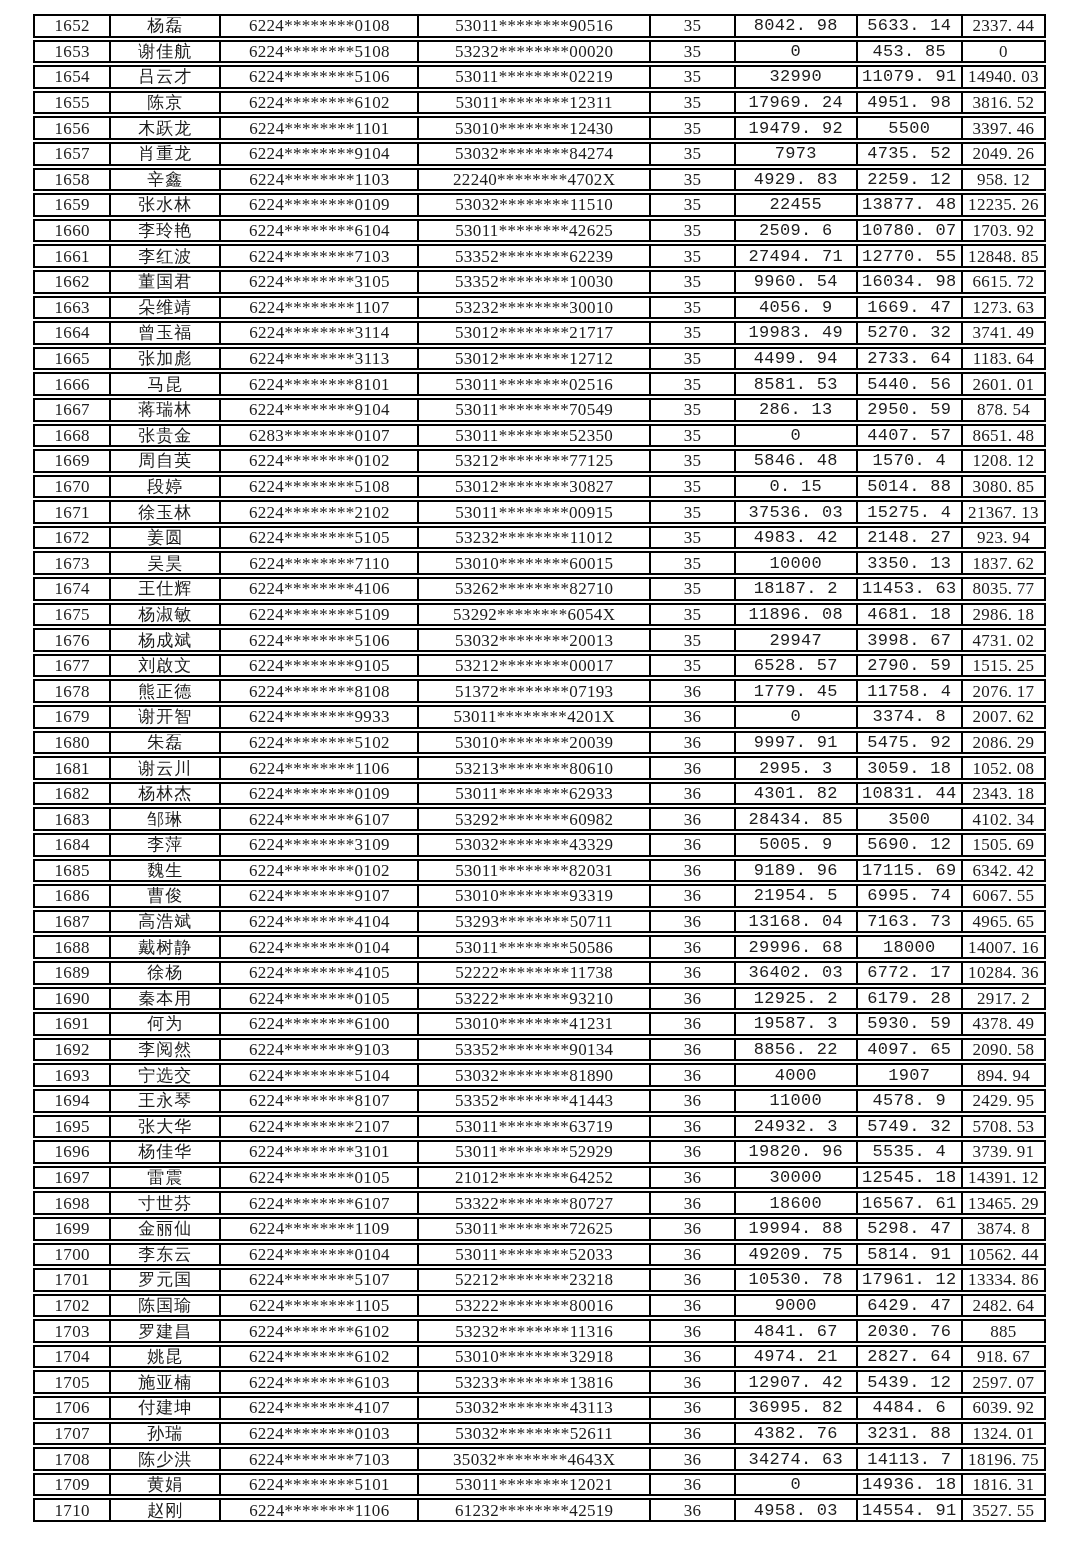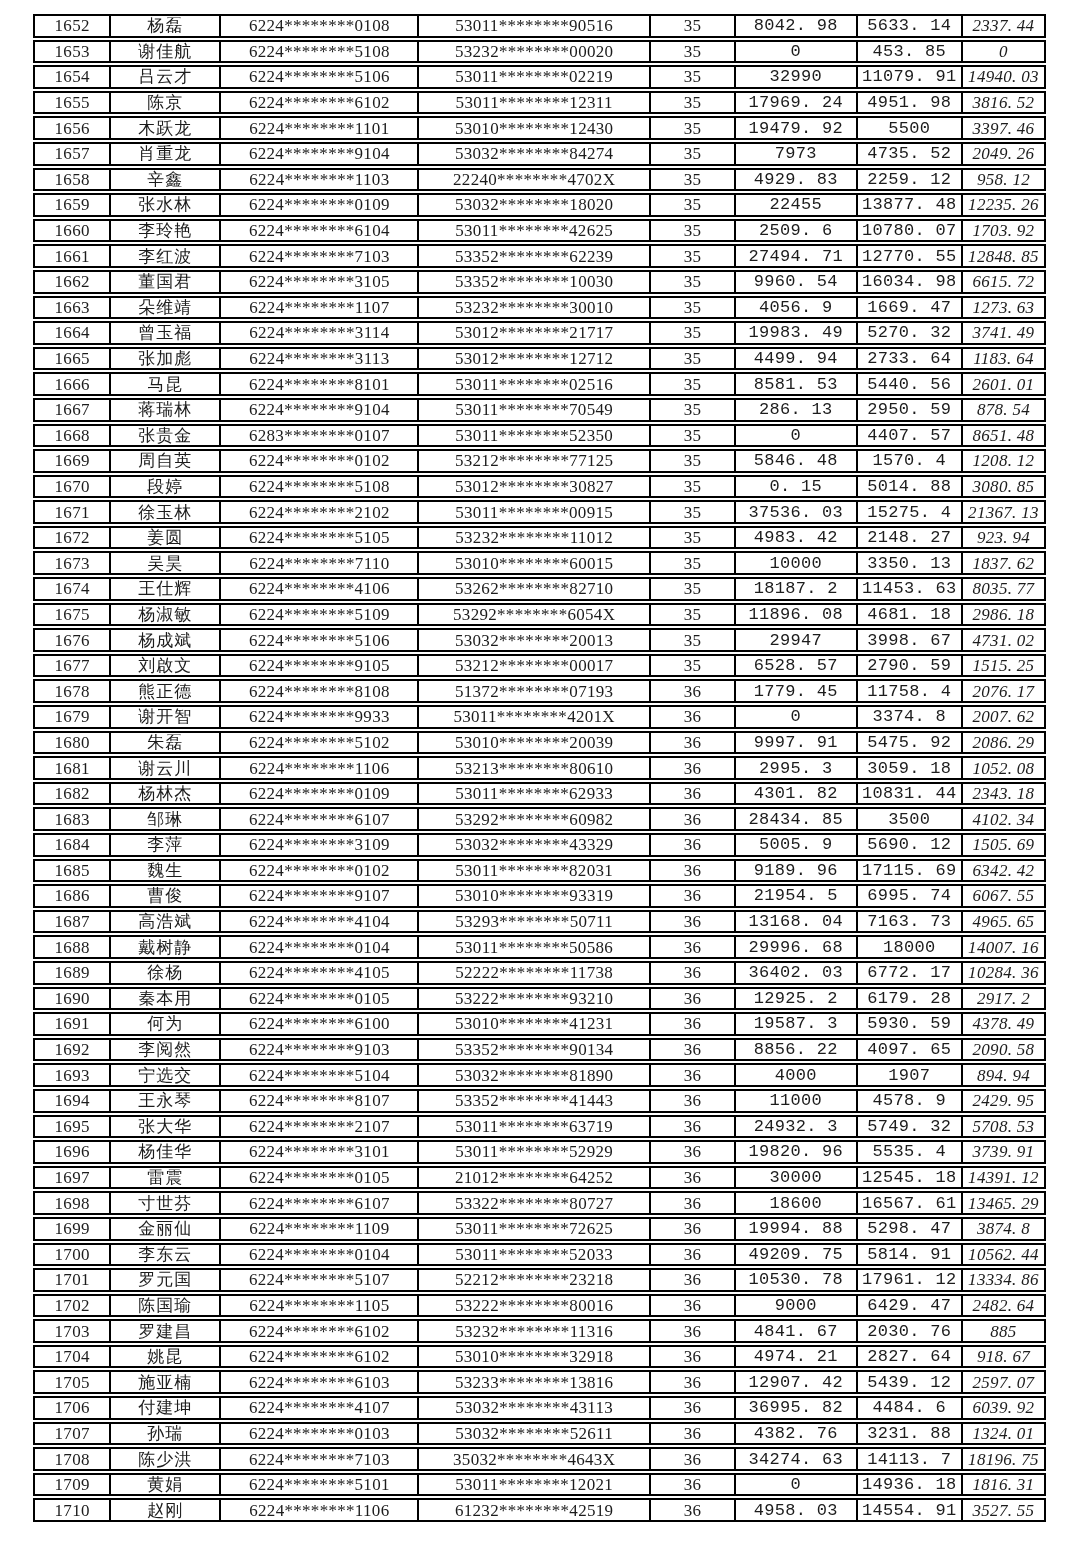--- a/index.html
+++ b/index.html
@@ -47,21 +47,21 @@
     letter-spacing: 0.3px;
   }
   .t-cell:last-child { border-right: none; }
   .c0 { width: 79px;  }
   .c1 { width: 114px; letter-spacing: 1px; }
   .c2 { width: 205px; }
   .c3 { width: 240px; }
   .c4 { width: 88px;  }
   .c5 { width: 126px; font-family: Liberation Mono, monospace; }
   .c6 { width: 109px; font-family: Liberation Mono, monospace; }
-  .c7 { width: 84px; font-style: italic; }
+  .c7 { width: 84px; }
 </style>
 </head>
 <body>
 
 <div class="page">
   <div class="data-table" id="data-table">
       <div class="t-row">
         <div class="t-cell c0">1652</div>
         <div class="t-cell c1">杨磊</div>
         <div class="t-cell c2">6224********0108</div>
@@ -128,21 +128,21 @@
         <div class="t-cell c3">22240********4702X</div>
         <div class="t-cell c4">35</div>
         <div class="t-cell c5">4929. 83</div>
         <div class="t-cell c6">2259. 12</div>
         <div class="t-cell c7">958. 12</div>
       </div>
       <div class="t-row">
         <div class="t-cell c0">1659</div>
         <div class="t-cell c1">张水林</div>
         <div class="t-cell c2">6224********0109</div>
-        <div class="t-cell c3">53032********18020</div>
+        <div class="t-cell c3">53032********11510</div>
         <div class="t-cell c4">35</div>
         <div class="t-cell c5">22455</div>
         <div class="t-cell c6">13877. 48</div>
         <div class="t-cell c7">12235. 26</div>
       </div>
       <div class="t-row">
         <div class="t-cell c0">1660</div>
         <div class="t-cell c1">李玲艳</div>
         <div class="t-cell c2">6224********6104</div>
         <div class="t-cell c3">53011********42625</div>

